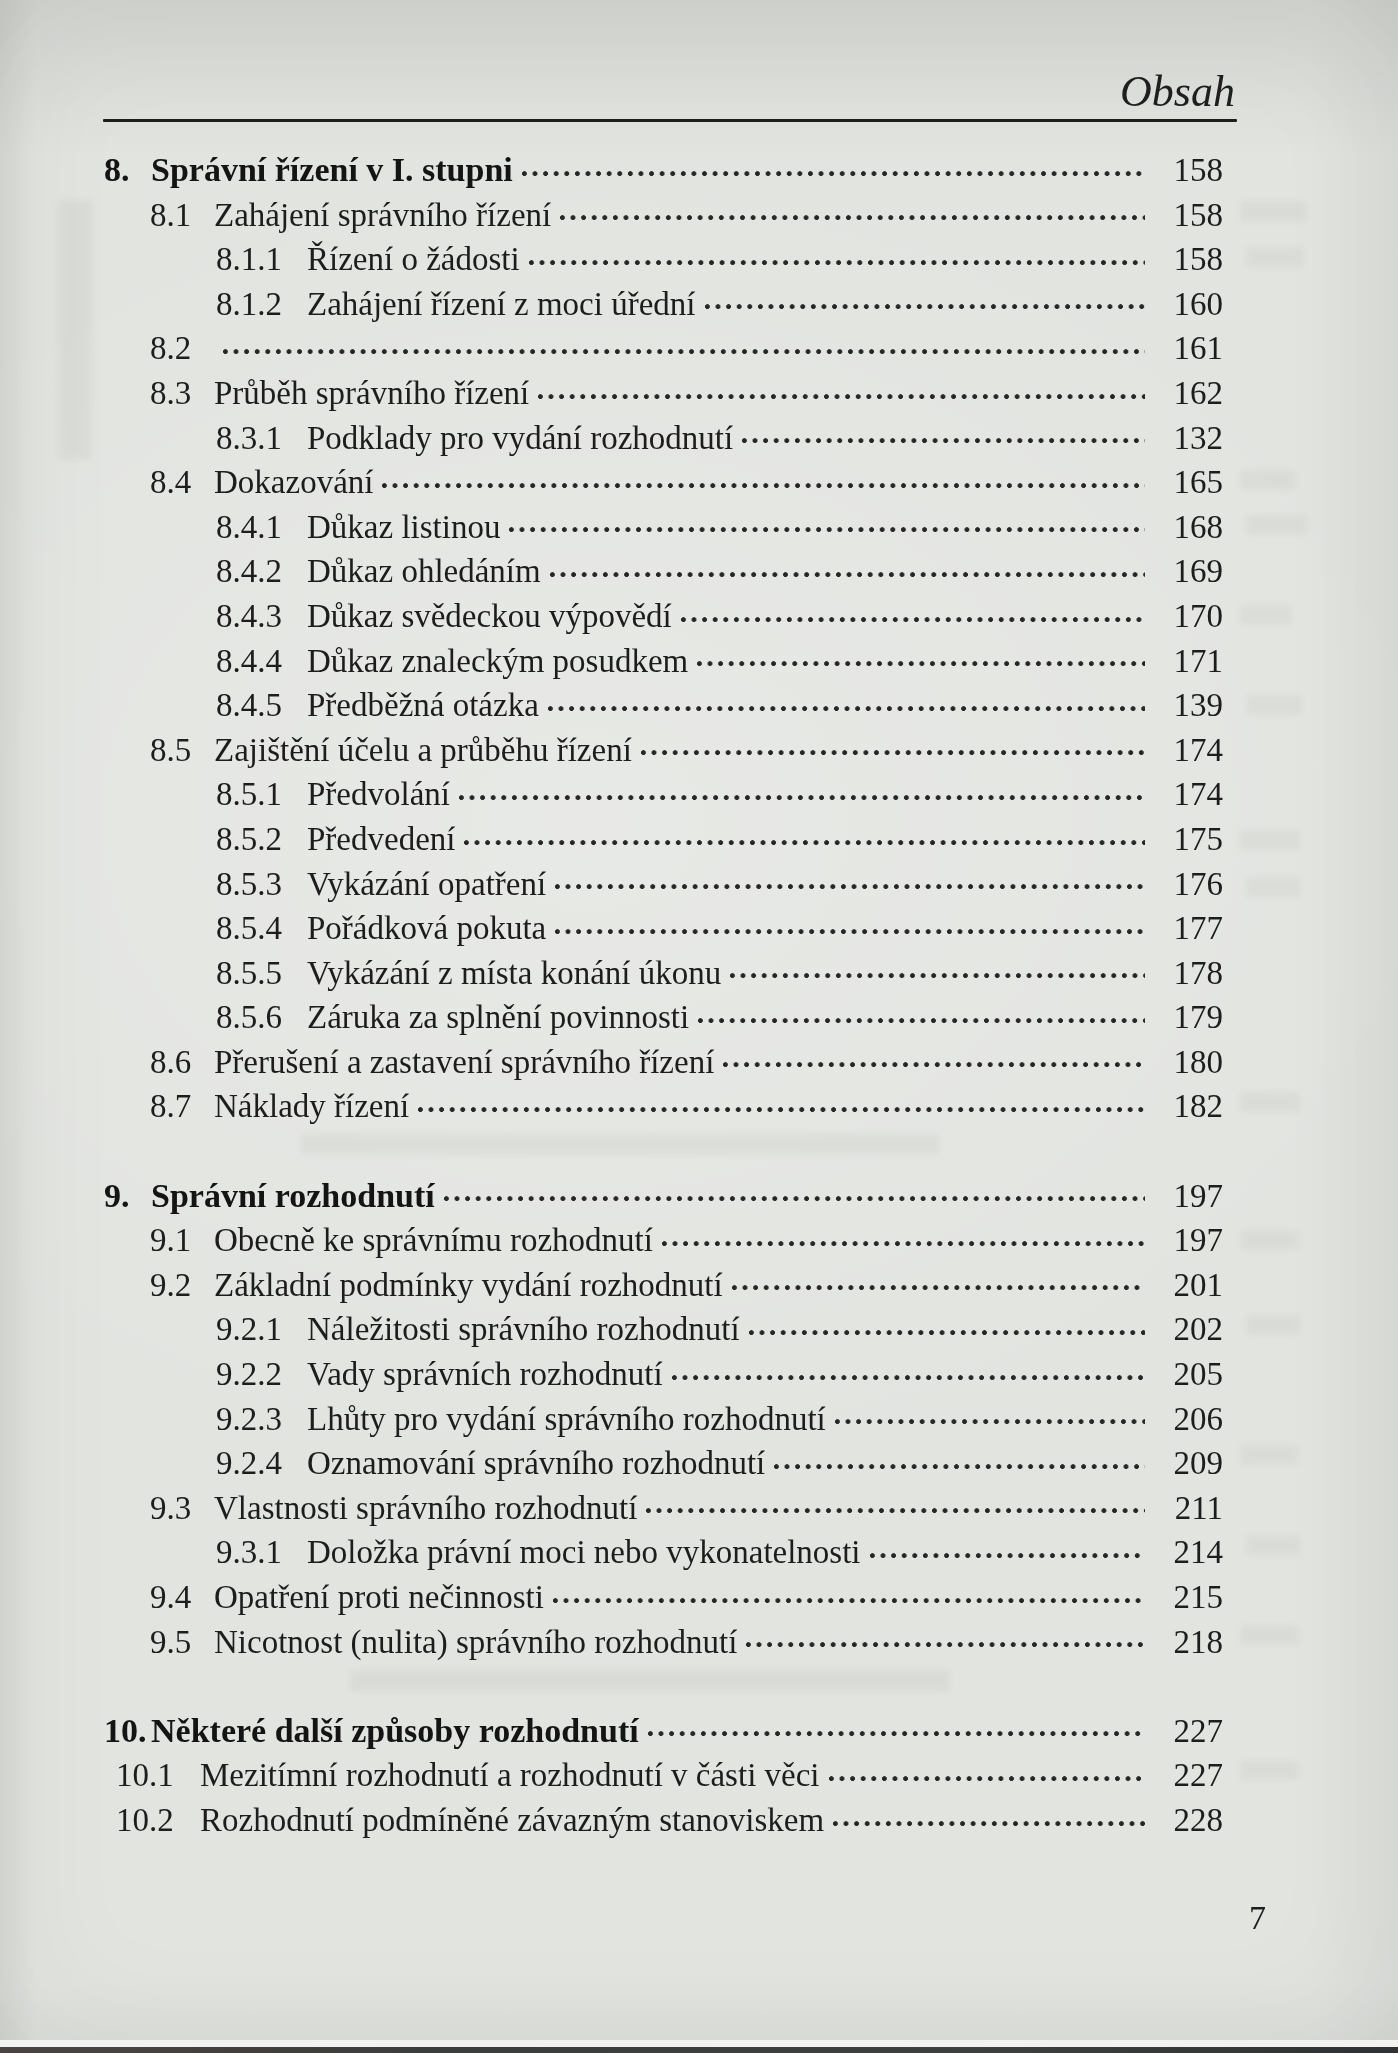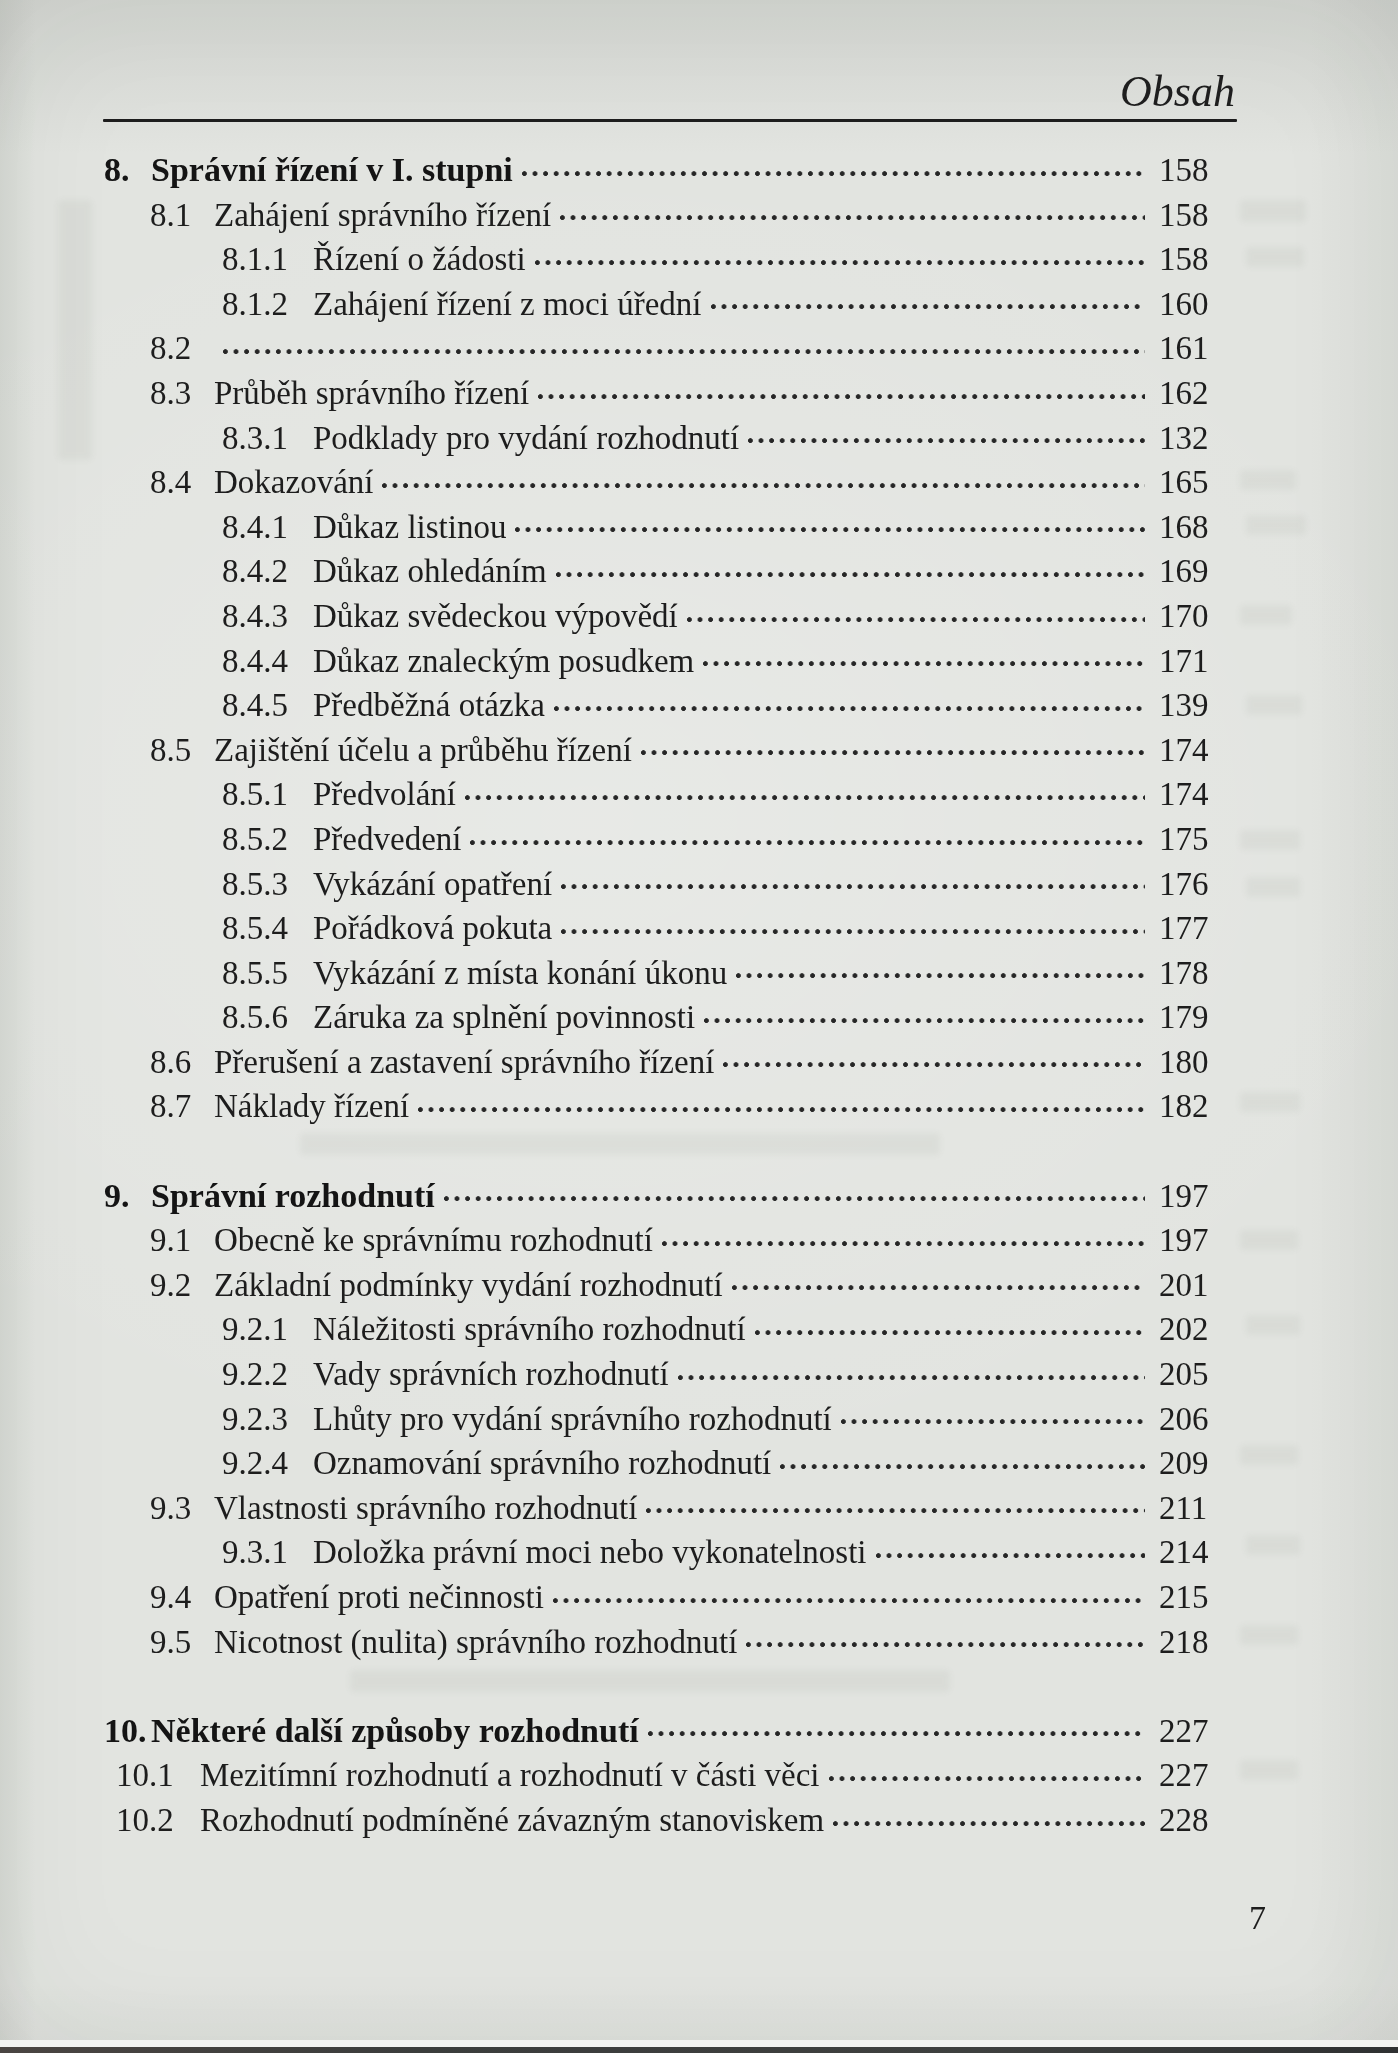--- a/index.html
+++ b/index.html
@@ -35,30 +35,30 @@
     font-size:33px;color:#1d1d1d;white-space:nowrap;
   }
   .row.spacer{height:44.6px;}
   .num{flex-shrink:0;display:inline-block;}
   .label{flex-shrink:0;}
   .leader{
     flex:1;height:6px;align-self:flex-end;margin:0 14px 16px 9px;
     background-image:radial-gradient(circle at 2.4px 2.6px, #262626 2.05px, rgba(0,0,0,0) 2.75px);
     background-size:10.6px 6px;background-repeat:repeat-x;background-position:left bottom;
   }
-  .pg{flex-shrink:0;width:64px;}
+  .pg{flex-shrink:0;width:64px;text-align:right;}
   .lvl1{padding-left:104px;font-weight:bold;font-size:34px;color:#141414;}
   .lvl1 .num{min-width:47px;}
   .lvl1 .pg{font-weight:normal;color:#1d1d1d;font-size:33px;}
   .lvl2{padding-left:150px;}
   .lvl2 .num{min-width:64px;}
   .lvl2b{padding-left:116px;}
   .lvl2b .num{min-width:84px;}
   .lvl3{padding-left:216px;}
-  .lvl3 .num{min-width:91px;margin-left:6px;}
+  .lvl3 .num{min-width:91px;}
   .folio{
     position:absolute;top:1898px;right:132px;
     font-size:34px;color:#1d1d1d;line-height:1.2;
   }
   .smudge{
     position:absolute;background:#55604f;opacity:0.06;
     filter:blur(3px);border-radius:4px;pointer-events:none;
   }
   .edge-white{position:absolute;left:0;top:2040px;width:1398px;height:8px;background:#f2f3f1;}
   .edge-dark{

